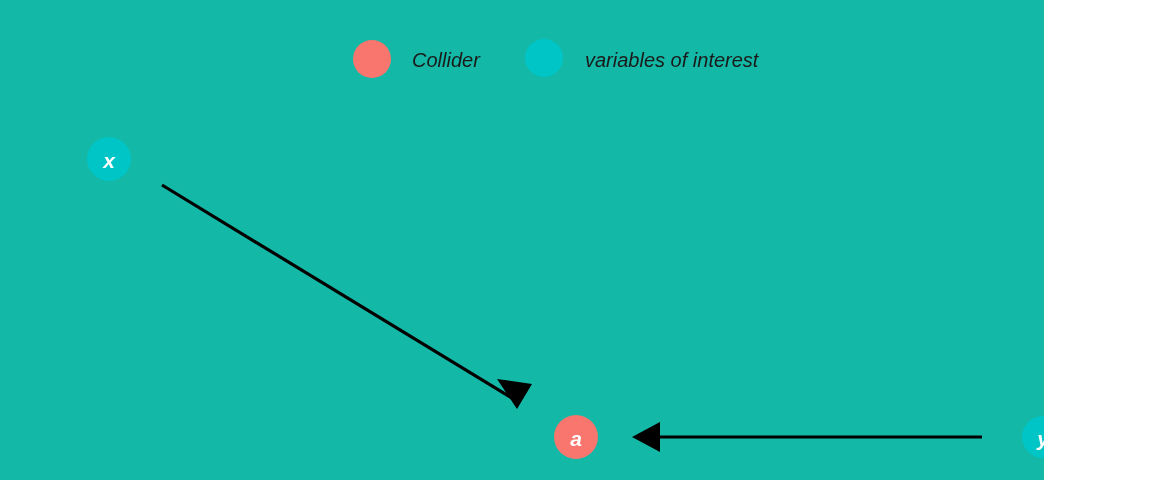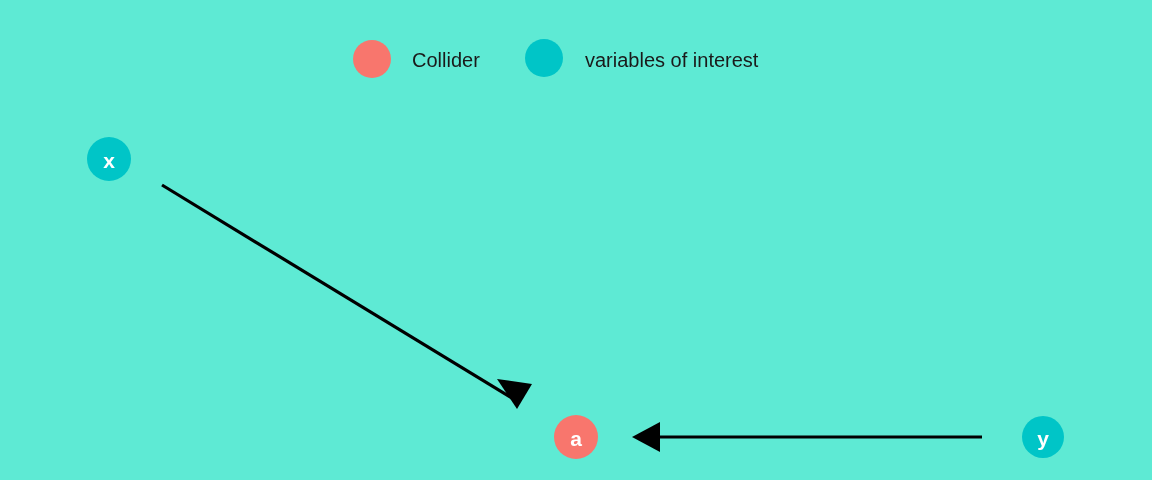--- a/index.html
+++ b/index.html
@@ -7,24 +7,25 @@
     margin: 0;
     padding: 0;
     background: #ffffff;
   }
   body {
     font-family: "Liberation Sans", sans-serif;
     -webkit-font-smoothing: antialiased;
   }
   #canvas {
     position: relative;
-    width: 1152px;
+    width: 1044px;
     height: 480px;
-    background: #5eead4;
+    background: #14b8a6;
     overflow: hidden;
+    font-style: italic;
   }
   #dag-svg {
     position: absolute;
     top: 0;
     left: 0;
     width: 1152px;
     height: 480px;
   }
   .legend-label {
     font-family: "Liberation Sans", sans-serif;

